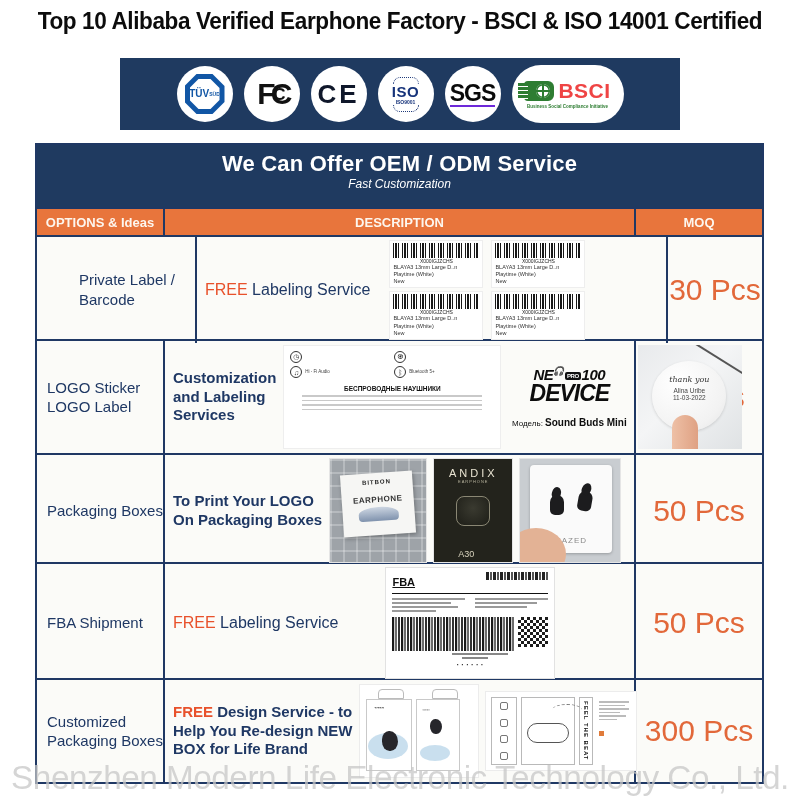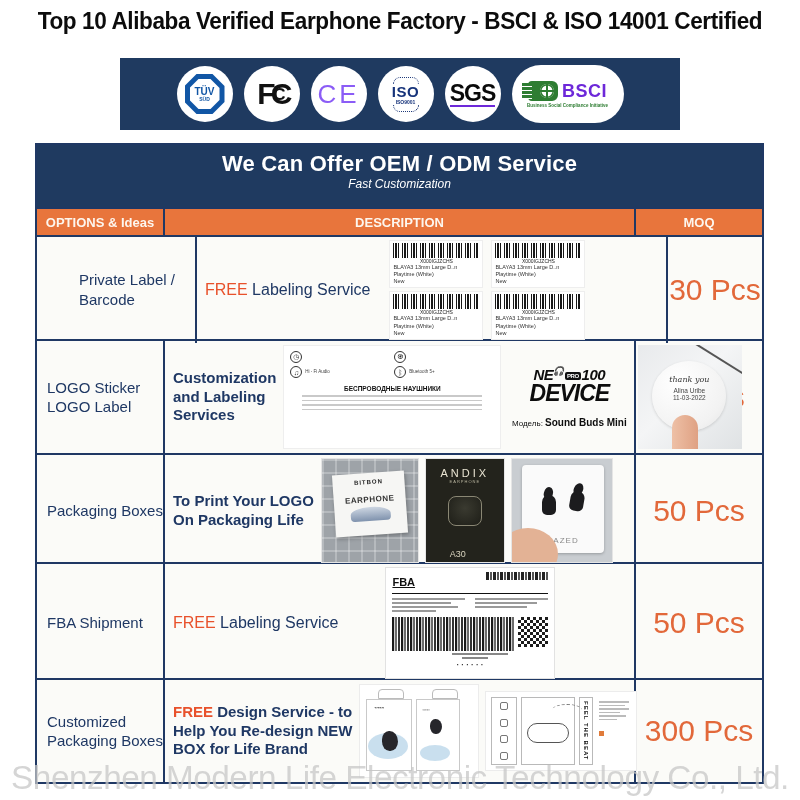--- a/index.html
+++ b/index.html
@@ -15,46 +15,46 @@
   .cert-band { position:absolute; left:120px; top:58px; width:560px; height:72px;
                background:#1f3a60; display:flex; align-items:center; justify-content:center; gap:11px; }
   .cert-circle { width:56px; height:56px; border-radius:50%; background:#fff;
                  display:flex; flex-direction:column; align-items:center; justify-content:center;
                  overflow:hidden; flex:0 0 auto; }
   .tuv-oct { width:40px; height:40px; background:#1156a5;
              clip-path:polygon(30% 0,70% 0,100% 30%,100% 70%,70% 100%,30% 100%,0 70%,0 30%);
              display:flex; align-items:center; justify-content:center; }
   .tuv-inner { width:30px; height:30px; background:#fff;
                clip-path:polygon(30% 0,70% 0,100% 30%,100% 70%,70% 100%,30% 100%,0 70%,0 30%);
-               display:flex; flex-direction:column; align-items:center; justify-content:center;
+               display:flex; flex-direction:row; align-items:center; justify-content:center;
                color:#1156a5; font-weight:bold; font-size:10px; line-height:1; }
   .tuv-inner small { font-size:5px; }
   .fcc-wrap { display:flex; align-items:center; font-weight:bold; color:#111; }
   .fcc-f { font-size:30px; line-height:1; letter-spacing:-2px; }
   .fcc-c { font-size:30px; line-height:1; margin-left:-3px; }
   .fcc-c2 { font-size:17px; line-height:1; margin-left:-19px; margin-top:1px; }
-  .ce-txt { font-size:26px; font-weight:normal; color:#8b5cf6; letter-spacing:3px; }
+  .ce-txt { font-size:26px; font-weight:bold; color:#0f172a; letter-spacing:3px; }
   .iso-arc-t, .iso-arc-b { width:26px; height:7px; border:1.5px dotted #1f3a7a; border-bottom:none;
              border-radius:13px 13px 0 0; }
   .iso-arc-b { transform:rotate(180deg); }
   .iso-txt { font-size:15px; font-weight:900; color:#16337a; line-height:1; letter-spacing:0.5px; }
   .iso-sub { font-size:5px; color:#16337a; font-weight:bold; }
   .sgs-txt { font-size:23px; font-weight:900; color:#0a0a0a; letter-spacing:-1px;
              border-bottom:2px solid #6d28d9; line-height:1.05; }
   .bsci-pill { width:112px; height:58px; border-radius:29px; background:#fff; flex:0 0 auto;
                display:flex; flex-direction:column; align-items:center; justify-content:center; gap:1px; }
   .bsci-top { display:flex; align-items:center; gap:4px; }
   .bsci-hand { width:30px; height:20px; background:#2e7d32; border-radius:4px 6px 6px 4px; position:relative; }
   .bsci-hand::before { content:""; position:absolute; left:-6px; top:2px; width:10px; height:16px;
                background:repeating-linear-gradient(180deg,#2e7d32 0 3px,#fff 3px 4px); }
   .bsci-globe { position:absolute; right:4px; top:3px; width:14px; height:14px; border-radius:50%;
                background:#fff; box-shadow:inset 0 0 0 1.5px #2e7d32; }
   .bsci-globe::before { content:""; position:absolute; left:6px; top:0; width:2px; height:14px; background:#2e7d32; }
   .bsci-globe::after { content:""; position:absolute; left:0; top:6px; width:14px; height:2px; background:#2e7d32; }
-  .bsci-txt { font-size:18px; font-weight:bold; color:#6d28d9; letter-spacing:0.5px; }
+  .bsci-txt { font-size:21px; font-weight:bold; color:#ef4444; letter-spacing:0.5px; }
   .bsci-sub { font-size:4.5px; color:#2e7d32; font-weight:bold; white-space:nowrap; }
 
   
   .tbl { position:absolute; left:35px; top:143px; width:729px; background:#fbfbf8;
          border:2px solid #1f3864; }
   .banner { height:62px; background:#1f3a60; color:#fff; text-align:center; padding-top:6px; }
   .banner-title { font-size:22px; font-weight:bold; letter-spacing:0.2px; }
   .banner-sub { font-size:12px; font-style:italic; line-height:1.25; }
   .hdr-row { display:grid; grid-template-columns:128px 471px 1fr; background:#e8753c;
              border-top:2px solid #1f3864; border-bottom:2px solid #1f3864; height:30px; }
@@ -336,21 +336,21 @@
     <div class="c-moq">50 Pcs</div>
   </div>
 
   <div class="t-row r3">
     <div class="c-opt">
       <span>Packaging Boxes</span>
     </div>
     <div class="c-desc">
       <div class="desc-text">
         <span style="display:block">To Print Your LOGO</span>
-        <span style="display:block">On Packaging Life</span>
+        <span style="display:block">On Packaging Boxes</span>
       </div>
       <div class="ph ph-kb">
         <div class="box-white">
           <div class="b1">BITBON</div>
           <div class="b2">EARPHONE</div>
           <div class="b3"></div>
         </div>
       </div>
       <div class="ph ph-dark">
         <div class="andix-brand">ANDIX</div>

